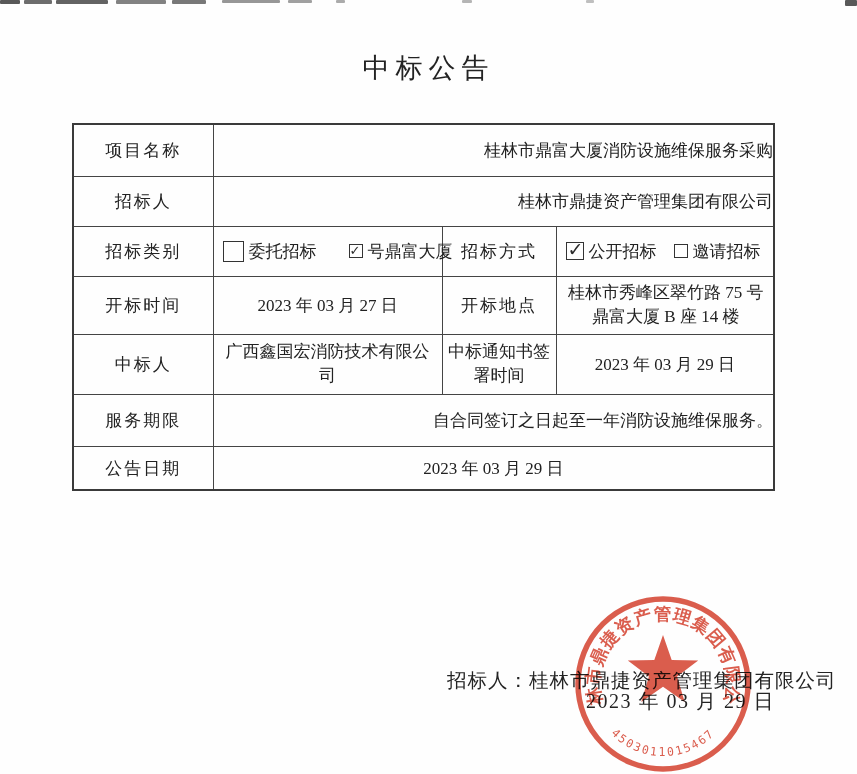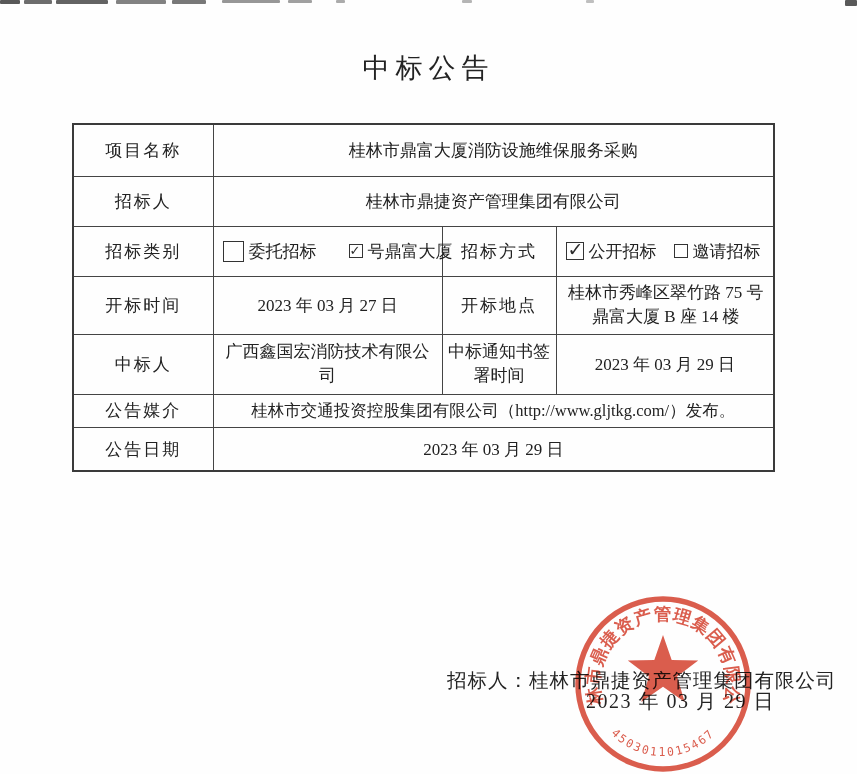--- a/index.html
+++ b/index.html
@@ -29,21 +29,21 @@
     margin-top:24px;
   }
   table.doc{border:2px solid #3a3a3a;}
   table.doc td{
     border:1.5px solid #444;
     vertical-align:middle;
     padding:0;
     color:#222;
   }
   td.lbl{text-align:center;letter-spacing:2px;}
-  td.val-left{padding-left:11px;padding-right:6px;text-align:center;}
+  td.val-left{padding-left:11px;padding-right:6px;text-align:right;}
   td.val-center{text-align:center;}
   .r1{height:52px}.r2{height:54px}.r3{height:50px}.r4{height:50px}.r5{height:53px}
   .r6{height:55px}.r7{height:60px}.r8{height:52px}.r9{height:33px}.r10{height:44px}
 
   .addr{max-width:206px;padding:4px 6px 4px 8px;line-height:1.45;text-align:center;}
   .wrap-center{padding:2px 6px;line-height:1.45;}
   .tight{padding:2px 4px;line-height:1.4;}
 
   
   .cbrow{display:flex;align-items:flex-start;padding-left:9px;}
@@ -174,25 +174,25 @@
       <td class="lbl">中标人</td>
       <td class="val-center">
             <div class="wrap-center">广西鑫国宏消防技术有限公司</div>
           </td>
       <td class="lbl val-center" style="letter-spacing:0">
             <div class="tight">中标通知书签署时间</div>
           </td>
       <td class="val-center">2023 年 03 月 29 日</td>
     </tr>
 
-
-    <tr class="r9">
-      <td class="lbl">公告媒介</td>
-      <td class="val-left" colspan="3" style="font-size:16.5px">桂林市交通投资控股集团有限公司（http://www.gljtkg.com/）发布。</td>
-    </tr>
+    <tr class="r8">
+      <td class="lbl">服务期限</td>
+      <td class="val-left" colspan="3">自合同签订之日起至一年消防设施维保服务。</td>
+    </tr>
+
 
     <tr class="r10">
       <td class="lbl">公告日期</td>
       <td class="val-center" colspan="3">2023 年 03 月 29 日</td>
     </tr>
   </tbody>
     </table>
 
   <div class="footer-tenderer">招标人：桂林市鼎捷资产管理集团有限公司</div>
   <div class="footer-date">2023 年 03 月 29 日</div>

